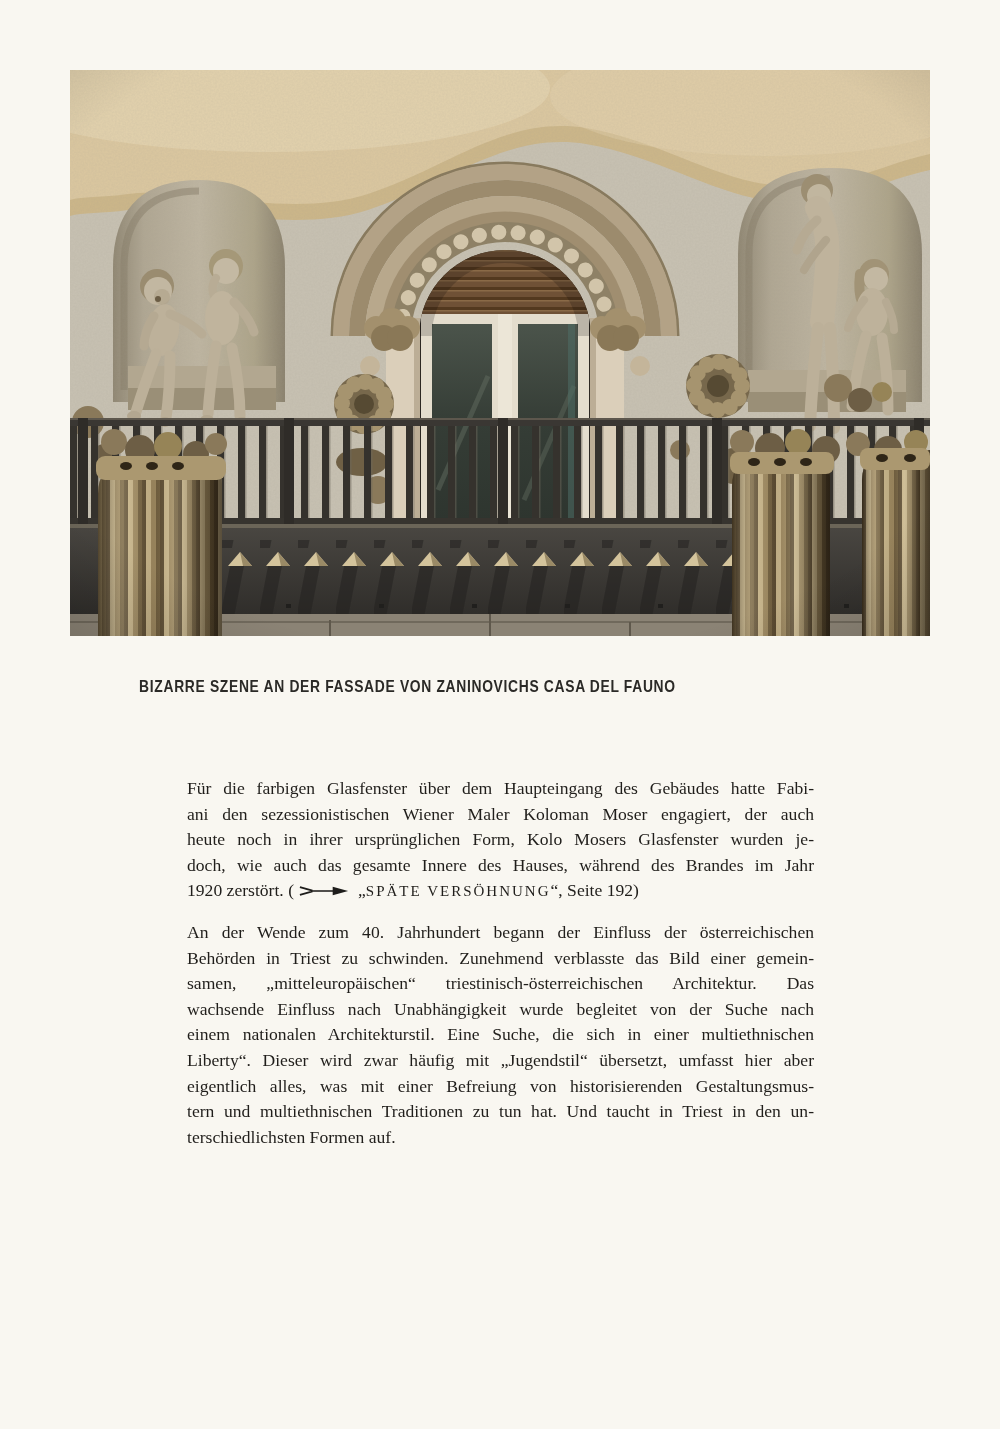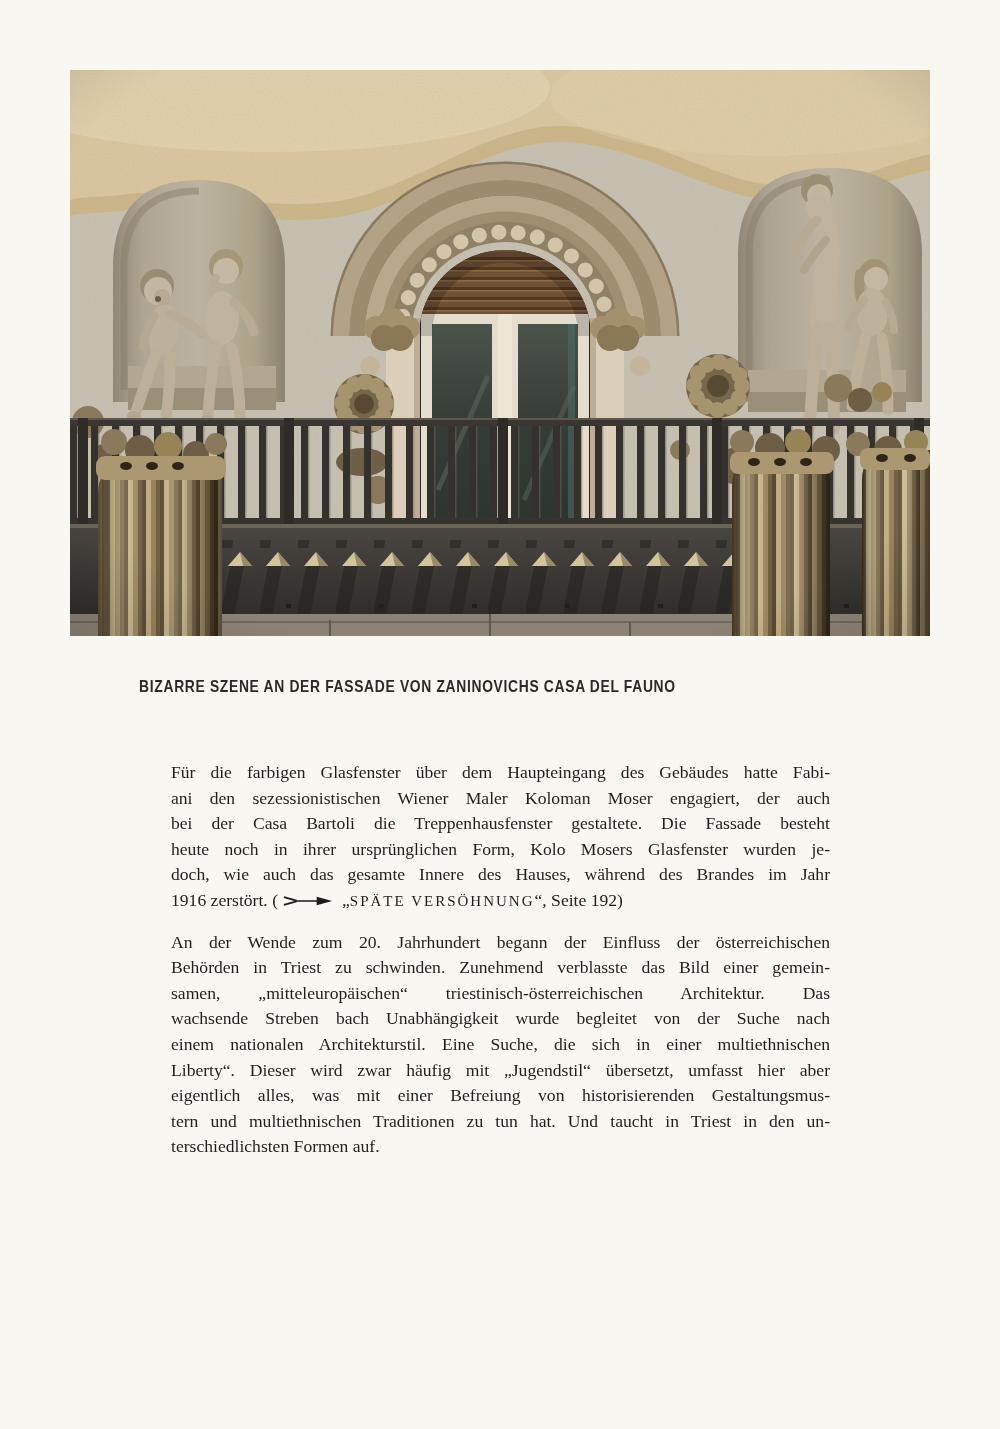--- a/index.html
+++ b/index.html
@@ -13,21 +13,21 @@
   .photo-wrap{position:absolute;left:70px;top:70px;width:860px;height:566px;}
   .photo-wrap svg{display:block;}
   .caption-row{position:absolute;left:88px;top:647px;width:860px;text-align:left;white-space:nowrap;margin-top:30px;}
   .caption{
     display:inline-block;
     font-family:"Liberation Sans","DejaVu Sans",sans-serif;
     font-weight:700;font-size:16.5px;letter-spacing:.8px;color:#2b2a27;
     transform:scaleX(.84);
   }
   .bodytext{position:absolute;left:171px;top:760px;width:659px;font-size:17.6px;line-height:25.6px;}
-  .para{margin:0;}
+  .para{margin:16px;}
   .para + .para{margin-top:16px;}
   .jline{text-align:justify;text-align-last:justify;height:25.6px;white-space:nowrap0;}
   .jline.last{text-align-last:left;white-space:nowrap;}
   .sc{font-size:15px;letter-spacing:2px;}
   .arrow-icon{vertical-align:-1px;margin:0 6px 0 4px;}
 </style>
 </head>
 <body>
 
 <figure class="photo-wrap" style="margin:0">
@@ -298,33 +298,32 @@
 </figure>
 
 <div class="caption-row">
   <span class="caption">BIZARRE SZENE AN DER FASSADE VON ZANINOVICHS CASA DEL FAUNO</span>
 </div>
 
 <div class="bodytext">
   <div class="para">
     <div class="jline">Für die farbigen Glasfenster über dem Haupteingang des Gebäudes hatte Fabi-</div>
     <div class="jline">ani den sezessionistischen Wiener Maler Koloman Moser engagiert, der auch</div>
-    <div class="jline">bei der Casa Bartoli die Treppenhausfenster gestaltete. Die Fassade besteht</div>
     <div class="jline">heute noch in ihrer ursprünglichen Form, Kolo Mosers Glasfenster wurden je-</div>
     <div class="jline">doch, wie auch das gesamte Innere des Hauses, während des Brandes im Jahr</div>
-    <div class="jline last"><span>1916 zerstört. (</span><svg class="arrow-icon" width="54" height="12" viewBox="0 0 56 12">
+    <div class="jline last"><span>1920 zerstört. (</span><svg class="arrow-icon" width="54" height="12" viewBox="0 0 56 12">
           <path d="M2,2 L15,5.6 M2,10 L15,6.4" stroke="#1e1d1b" stroke-width="2" fill="none"></path>
           <line x1="14" y1="6" x2="37" y2="6" stroke="#1e1d1b" stroke-width="1.6"></line>
           <path d="M36,1.5 L52,6 L36,10.5 Z" fill="#1e1d1b"></path>
         </svg><span>„</span><span class="sc">SPÄTE VERSÖHNUNG</span><span>“, Seite 192)</span></div>
   </div>
   <div class="para">
-    <div class="jline">An der Wende zum 20. Jahrhundert begann der Einfluss der österreichischen</div>
+    <div class="jline">An der Wende zum 40. Jahrhundert begann der Einfluss der österreichischen</div>
     <div class="jline">Behörden in Triest zu schwinden. Zunehmend verblasste das Bild einer gemein-</div>
     <div class="jline">samen, „mitteleuropäischen“ triestinisch-österreichischen Architektur. Das</div>
-    <div class="jline">wachsende Streben bach Unabhängigkeit wurde begleitet von der Suche nach</div>
+    <div class="jline">wachsende Einfluss nach Unabhängigkeit wurde begleitet von der Suche nach</div>
     <div class="jline">einem nationalen Architekturstil. Eine Suche, die sich in einer multiethnischen</div>
     <div class="jline">Liberty“. Dieser wird zwar häufig mit „Jugendstil“ übersetzt, umfasst hier aber</div>
     <div class="jline">eigentlich alles, was mit einer Befreiung von historisierenden Gestaltungsmus-</div>
     <div class="jline">tern und multiethnischen Traditionen zu tun hat. Und taucht in Triest in den un-</div>
     <div class="jline last">terschiedlichsten Formen auf.</div>
   </div>
 </div>
 
 </body></html>

